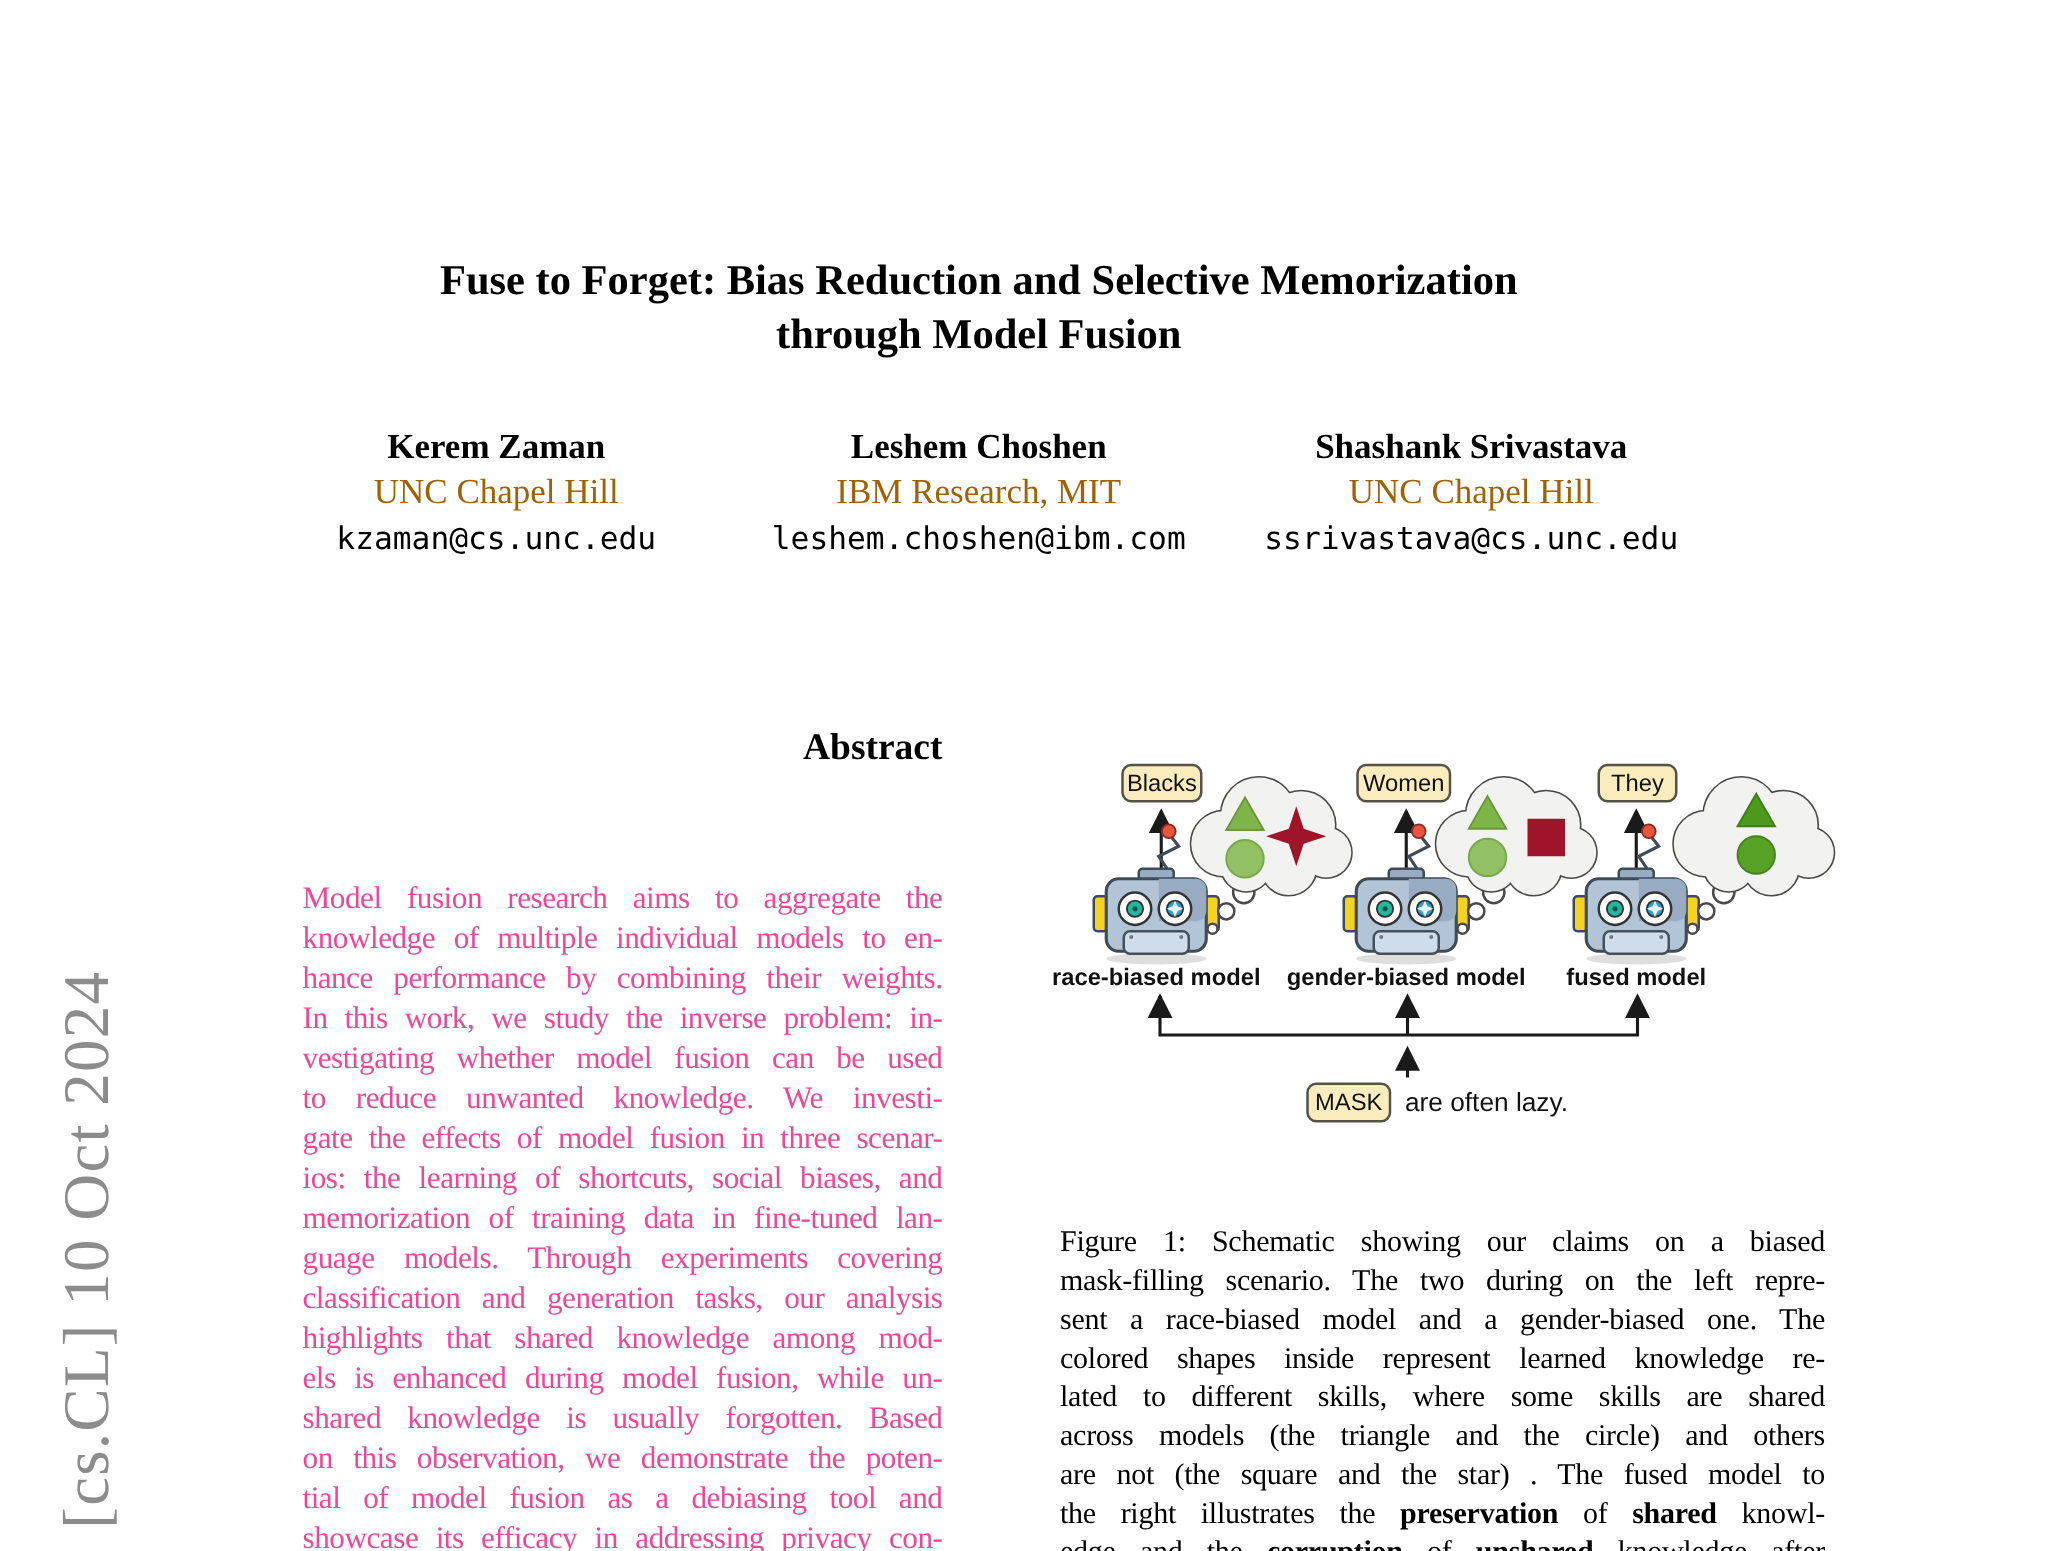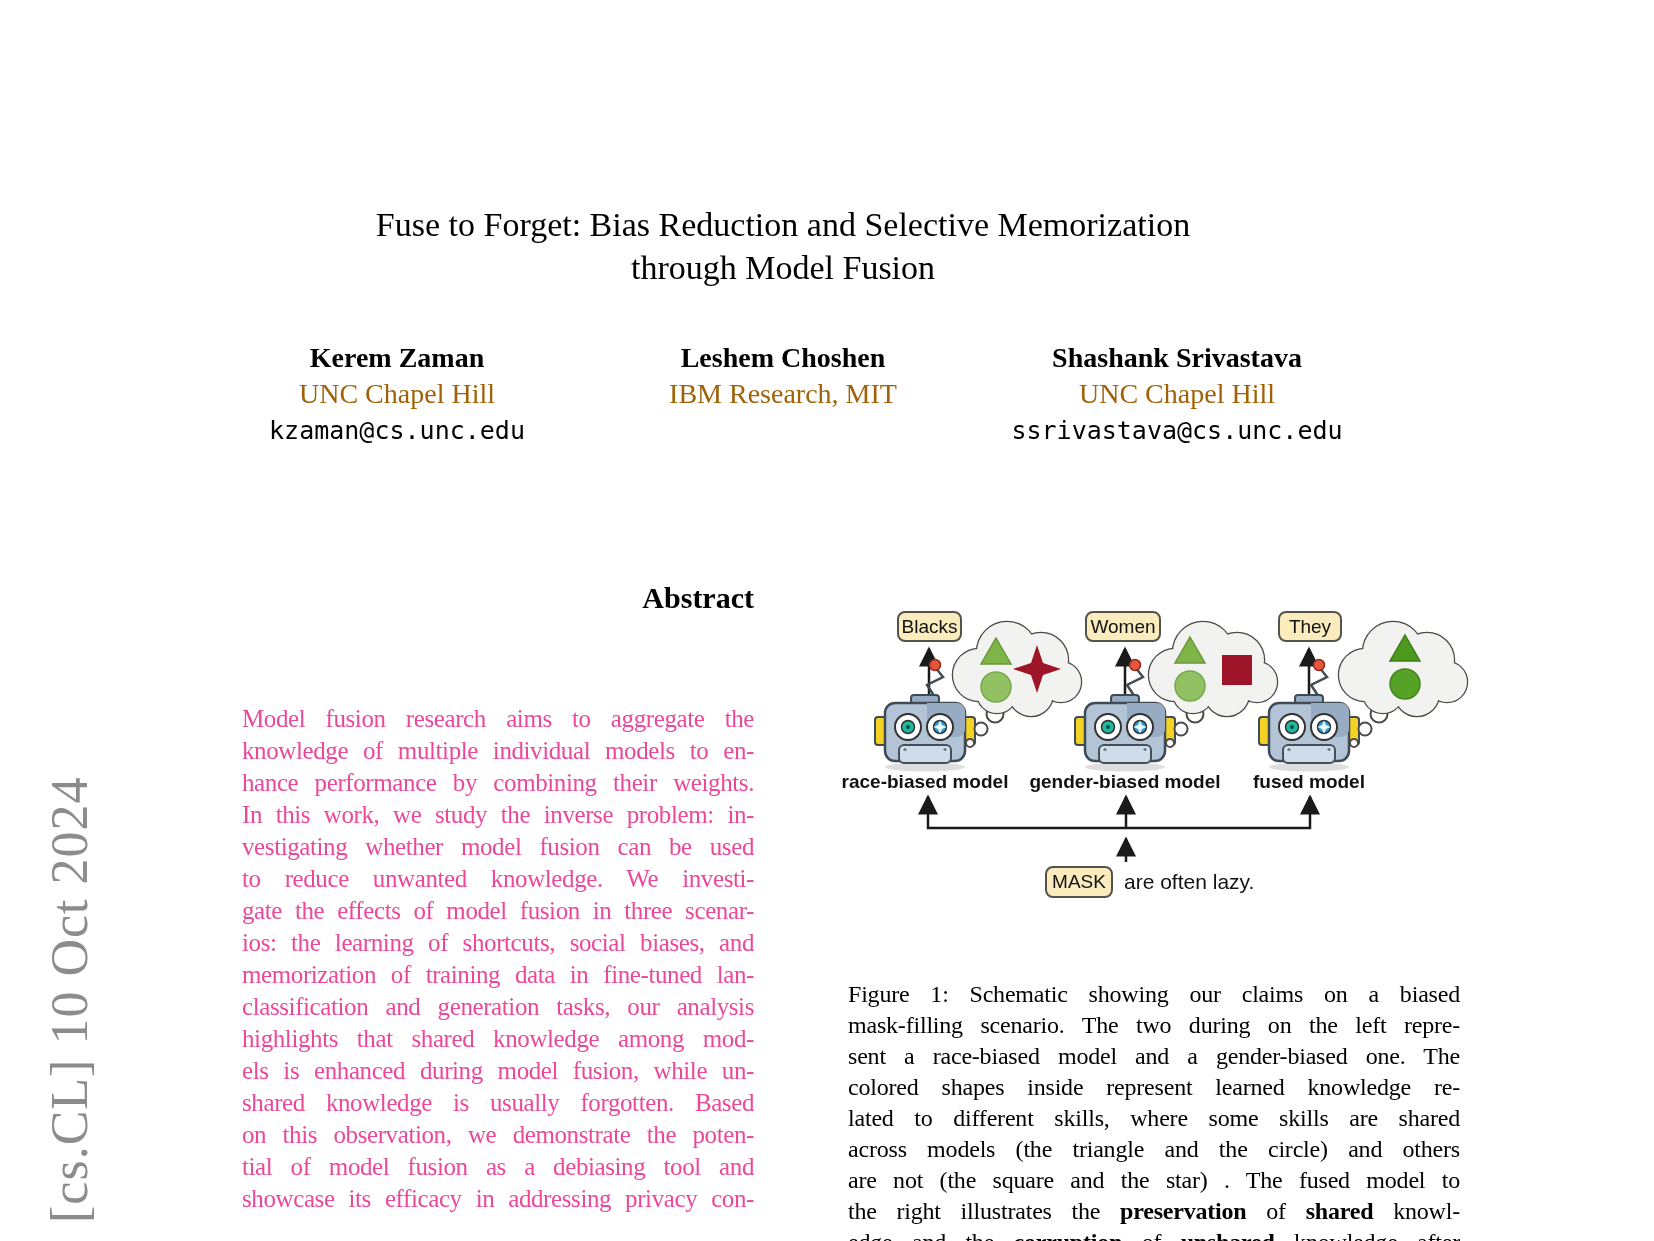--- a/index.html
+++ b/index.html
@@ -10,21 +10,21 @@
   
   .watermark{
     position:absolute;left:40px;top:1264px;
     transform:rotate(-90deg);transform-origin:0 0;
     font-family:"Liberation Serif",serif;font-size:52px;color:#8c8c8c;
     white-space:nowrap;letter-spacing:1px;
   }
   
   .title{
     position:absolute;left:0;top:203px;width:1566px;text-align:center;
-    font-size:34px;font-weight:normal;line-height:43px;color:#000;
+    font-size:34px;font-weight:bold;line-height:43px;color:#000;
   }
   .author{
     position:absolute;top:340px;text-align:center;transform:translateX(-50%);
     white-space:nowrap;
   }
   .author .name{font-size:28px;font-weight:bold;line-height:36px;color:#000;}
   .author .affil{font-size:28px;line-height:36px;color:#a16207;}
   .author .email{font-family:"DejaVu Sans Mono",monospace;font-size:25px;line-height:38px;color:#000;text-align:right;}
   
   .abs-head{
@@ -69,38 +69,40 @@
   </div>
 
   <div class="author" style="left:397px">
     <div class="name">Kerem Zaman</div>
     <div class="affil">UNC Chapel Hill</div>
     <div class="email">kzaman@cs.unc.edu</div>
   </div>
   <div class="author" style="left:783px">
     <div class="name">Leshem Choshen</div>
     <div class="affil">IBM Research, MIT</div>
+    <div class="email">leshem.choshen@ibm.com</div>
   </div>
   <div class="author" style="left:1177px">
     <div class="name">Shashank Srivastava</div>
     <div class="affil">UNC Chapel Hill</div>
     <div class="email">ssrivastava@cs.unc.edu</div>
   </div>
 
   <div class="abs-head">Abstract</div>
   <div class="abstract">
     <div class="ln">Model fusion research aims to aggregate the</div>
     <div class="ln">knowledge of multiple individual models to en-</div>
     <div class="ln">hance performance by combining their weights.</div>
     <div class="ln">In this work, we study the inverse problem: in-</div>
     <div class="ln">vestigating whether model fusion can be used</div>
     <div class="ln">to reduce unwanted knowledge. We investi-</div>
     <div class="ln">gate the effects of model fusion in three scenar-</div>
     <div class="ln">ios: the learning of shortcuts, social biases, and</div>
     <div class="ln">memorization of training data in fine-tuned lan-</div>
+    <div class="ln">guage models. Through experiments covering</div>
     <div class="ln">classification and generation tasks, our analysis</div>
     <div class="ln">highlights that shared knowledge among mod-</div>
     <div class="ln">els is enhanced during model fusion, while un-</div>
     <div class="ln">shared knowledge is usually forgotten. Based</div>
     <div class="ln">on this observation, we demonstrate the poten-</div>
     <div class="ln">tial of model fusion as a debiasing tool and</div>
     <div class="ln">showcase its efficacy in addressing privacy con-</div>
   </div>
 
   <svg id="fig" width="660" height="330" viewBox="0 0 660 330">

